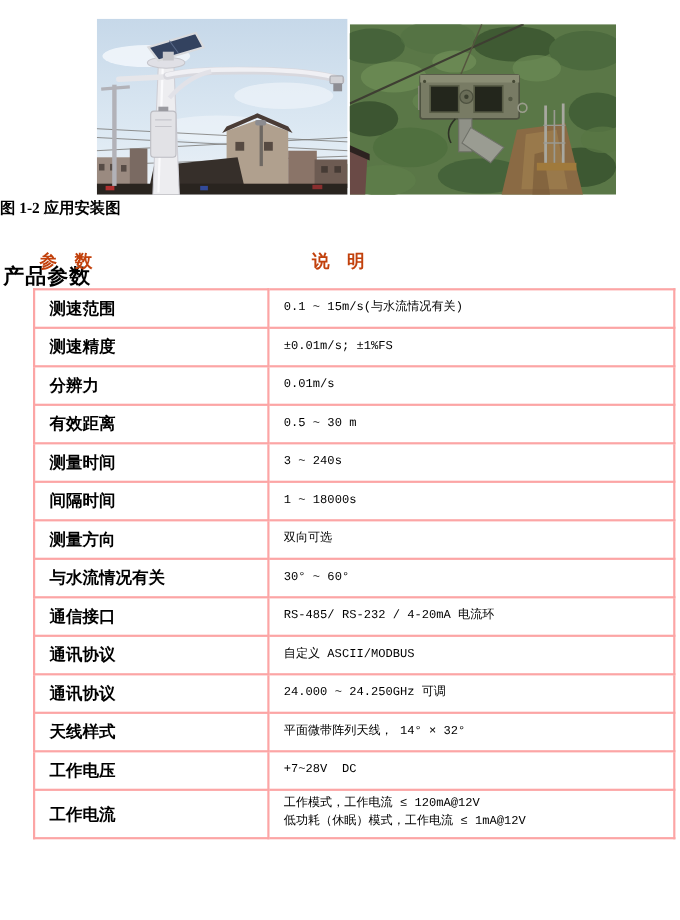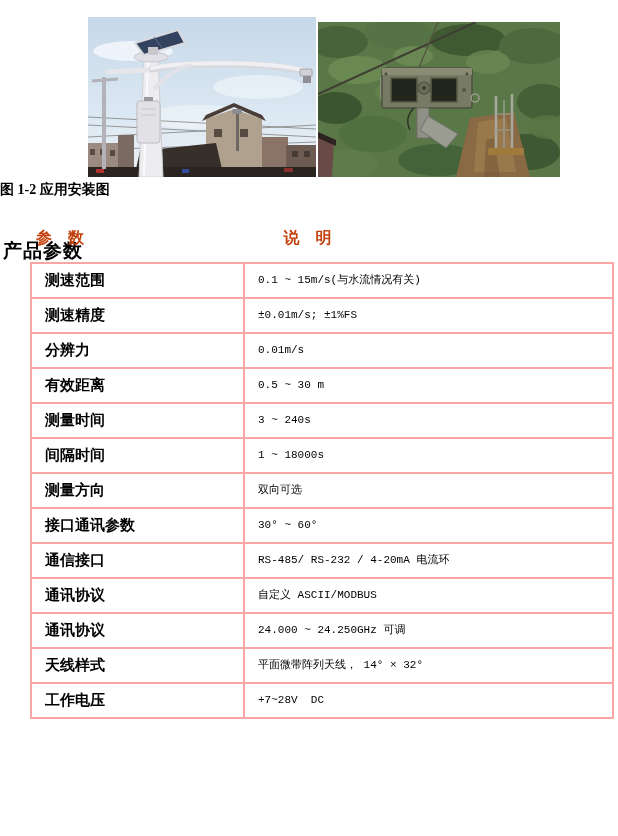--- a/index.html
+++ b/index.html
@@ -212,21 +212,21 @@
       </tr>
       <tr>
         <td class="param">间隔时间</td>
         <td class="desc">1 ~ 18000s</td>
       </tr>
       <tr>
         <td class="param">测量方向</td>
         <td class="desc">双向可选</td>
       </tr>
       <tr>
-        <td class="param">接口通讯参数</td>
+        <td class="param">与水流情况有关</td>
         <td class="desc">30° ~ 60°</td>
       </tr>
       <tr>
         <td class="param">通信接口</td>
         <td class="desc">RS-485/ RS-232 / 4-20mA 电流环</td>
       </tr>
       <tr>
         <td class="param">通讯协议</td>
         <td class="desc">自定义 ASCII/MODBUS</td>
       </tr>
@@ -235,16 +235,21 @@
         <td class="desc">24.000 ~ 24.250GHz 可调</td>
       </tr>
       <tr>
         <td class="param">天线样式</td>
         <td class="desc">平面微带阵列天线， 14° × 32°</td>
       </tr>
       <tr>
         <td class="param">工作电压</td>
         <td class="desc">+7~28V  DC</td>
       </tr>
+      <tr class="tall">
+        <td class="param">工作电流</td>
+        <td class="desc">工作模式，工作电流 ≤ 120mA@12V
+低功耗（休眠）模式，工作电流 ≤ 1mA@12V</td>
+      </tr>
     </tbody>
   </table>
 
 </div>
 
 </body></html>

